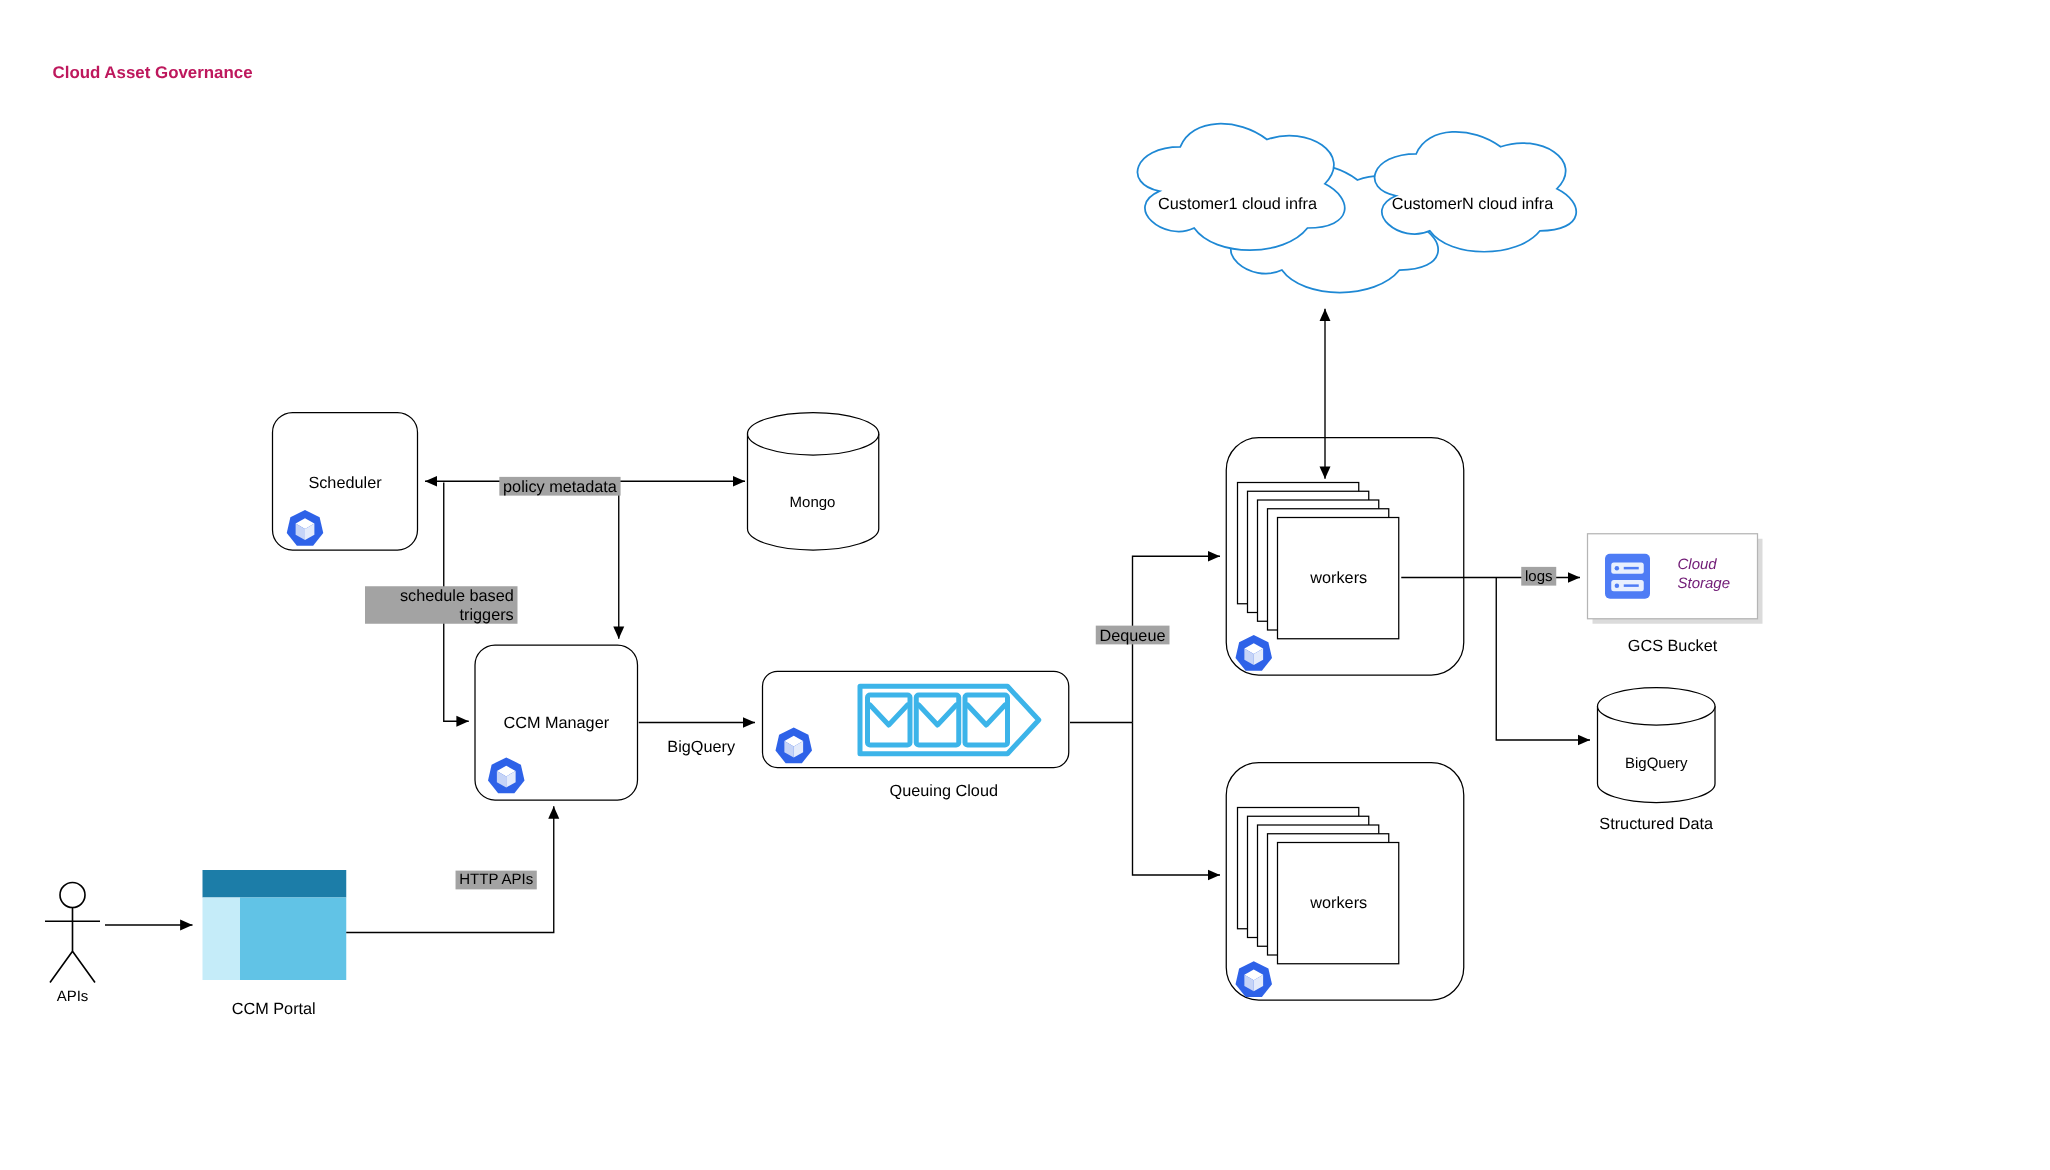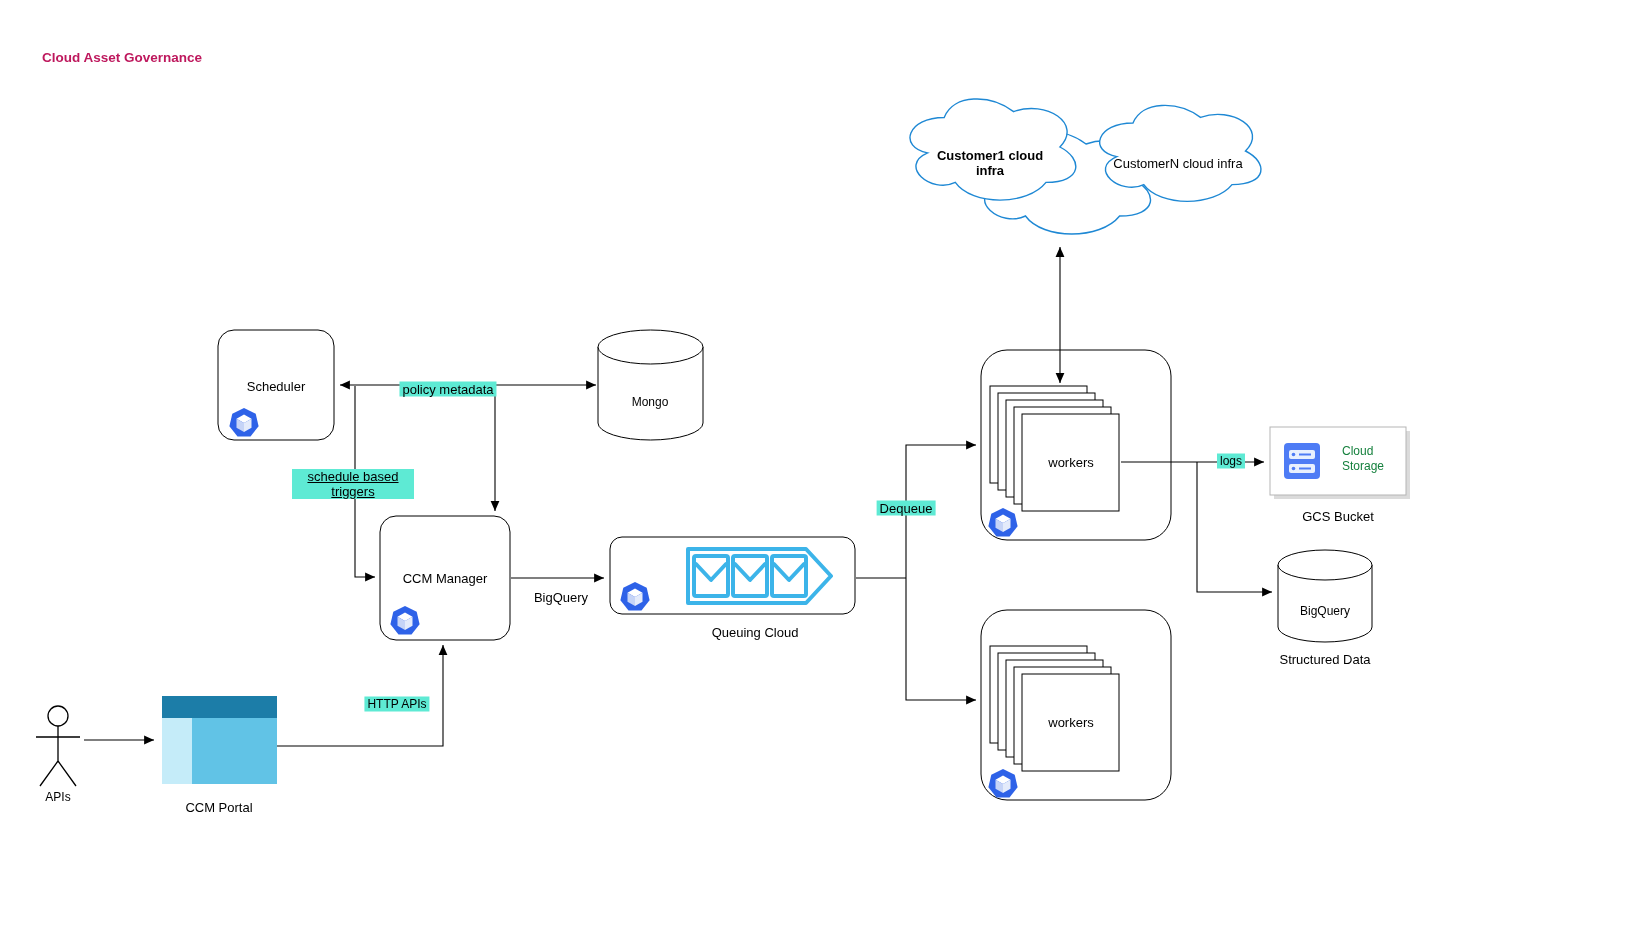--- a/index.html
+++ b/index.html
@@ -4,23 +4,23 @@
 <style>
   * { margin:0; padding:0; box-sizing:border-box; }
   html,body { width:1640px; height:936px; background:#ffffff; }
   body { font-family:"Liberation Sans", sans-serif; position:relative; overflow:hidden; }
   .canvas { position:absolute; left:0; top:0; width:1640px; height:936px; }
   svg.layer { position:absolute; left:0; top:0; }
   .lbl { position:absolute; transform:translate(-50%,-50%); font-size:13px; color:#000;
          text-align:center; white-space:nowrap; line-height:15px; }
   .sm  { font-size:12px; }
   .wrap { white-space:normal; }
-  .edge-lbl { background:#5eead4; padding:0 3px; }
+  .edge-lbl { background:#a3a3a3; padding:0 3px;text-align:right; }
   .title { position:absolute; left:42px; top:50px; font-weight:bold; font-size:13.5px; color:#be185d; }
-  .grey { color:#15803d; text-align:left; transform:none; }
+  .grey { color:#701a75; text-align:left; transform:none;font-style:italic; }
 </style>
 </head>
 <body>
 
 <div class="canvas">
 
   <svg class="layer" width="1640" height="936" viewBox="0 0 1640 936">
     <defs>
       <marker id="arr" viewBox="0 0 10 10" refX="9" refY="5" markerWidth="10" markerHeight="10" orient="auto-start-reverse">
         <path d="M0,1 L9,5 L0,9 z" fill="#000"></path>
@@ -138,29 +138,29 @@
   </svg>
 
   <div class="title">Cloud Asset Governance</div>
 
   <div class="lbl" style="left:276px;top:386px;">Scheduler</div>
   <div class="lbl sm" style="left:650px;top:402px;">Mongo</div>
   <div class="lbl" style="left:445px;top:578px;">CCM Manager</div>
   <div class="lbl" style="left:755px;top:632px;">Queuing Cloud</div>
   <div class="lbl" style="left:1071px;top:462px;">workers</div>
   <div class="lbl" style="left:1071px;top:722px;">workers</div>
-  <div class="lbl wrap" style="left:990px;top:163px;width:130px;font-weight:bold;">Customer1 cloud infra</div>
+  <div class="lbl wrap" style="left:990px;top:163px;width:130px;">Customer1 cloud infra</div>
   <div class="lbl wrap" style="left:1178px;top:163px;width:130px;">CustomerN cloud infra</div>
   <div class="lbl wrap sm grey" style="left:1342px;top:444px;width:72px;">Cloud Storage</div>
   <div class="lbl" style="left:1338px;top:516px;">GCS Bucket</div>
   <div class="lbl sm" style="left:1325px;top:611px;">BigQuery</div>
   <div class="lbl" style="left:1325px;top:659px;">Structured Data</div>
   <div class="lbl sm" style="left:58px;top:797px;">APIs</div>
   <div class="lbl" style="left:219px;top:807px;">CCM Portal</div>
 
   <div class="lbl sm edge-lbl" style="left:397px;top:704px;">HTTP APIs</div>
-  <div class="lbl wrap edge-lbl" style="left:353px;top:484px;width:122px;text-decoration:underline;">schedule based triggers</div>
+  <div class="lbl wrap edge-lbl" style="left:353px;top:484px;width:122px;">schedule based triggers</div>
   <div class="lbl edge-lbl" style="left:448px;top:389px;">policy metadata</div>
   <div class="lbl" style="left:561px;top:597px;">BigQuery</div>
   <div class="lbl edge-lbl" style="left:906px;top:508px;">Dequeue</div>
   <div class="lbl sm edge-lbl" style="left:1231px;top:461px;">logs</div>
 
 </div>
 
 </body></html>

